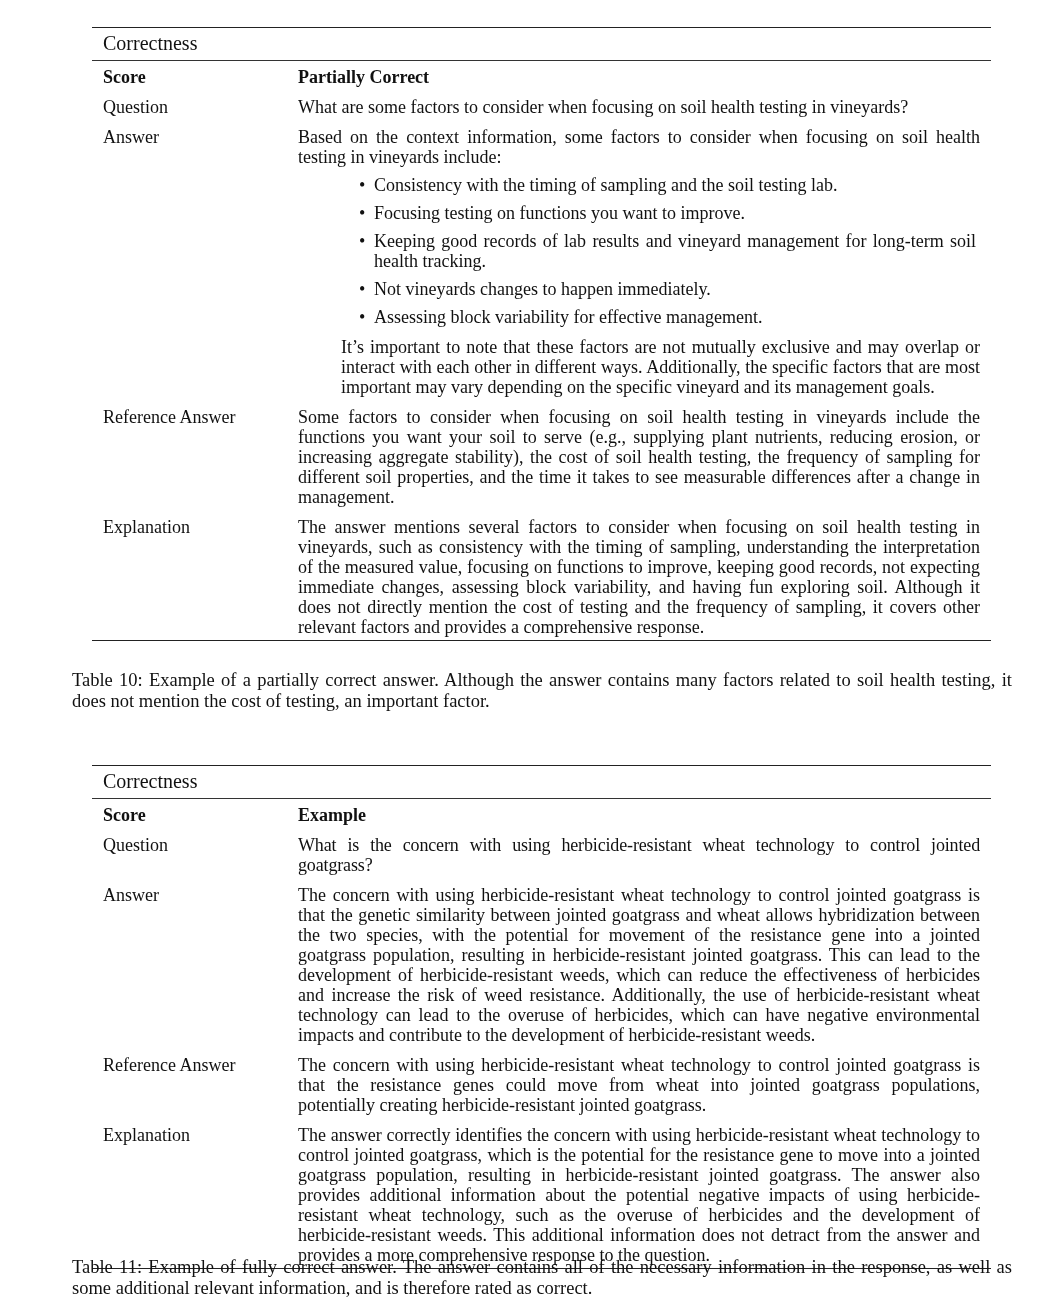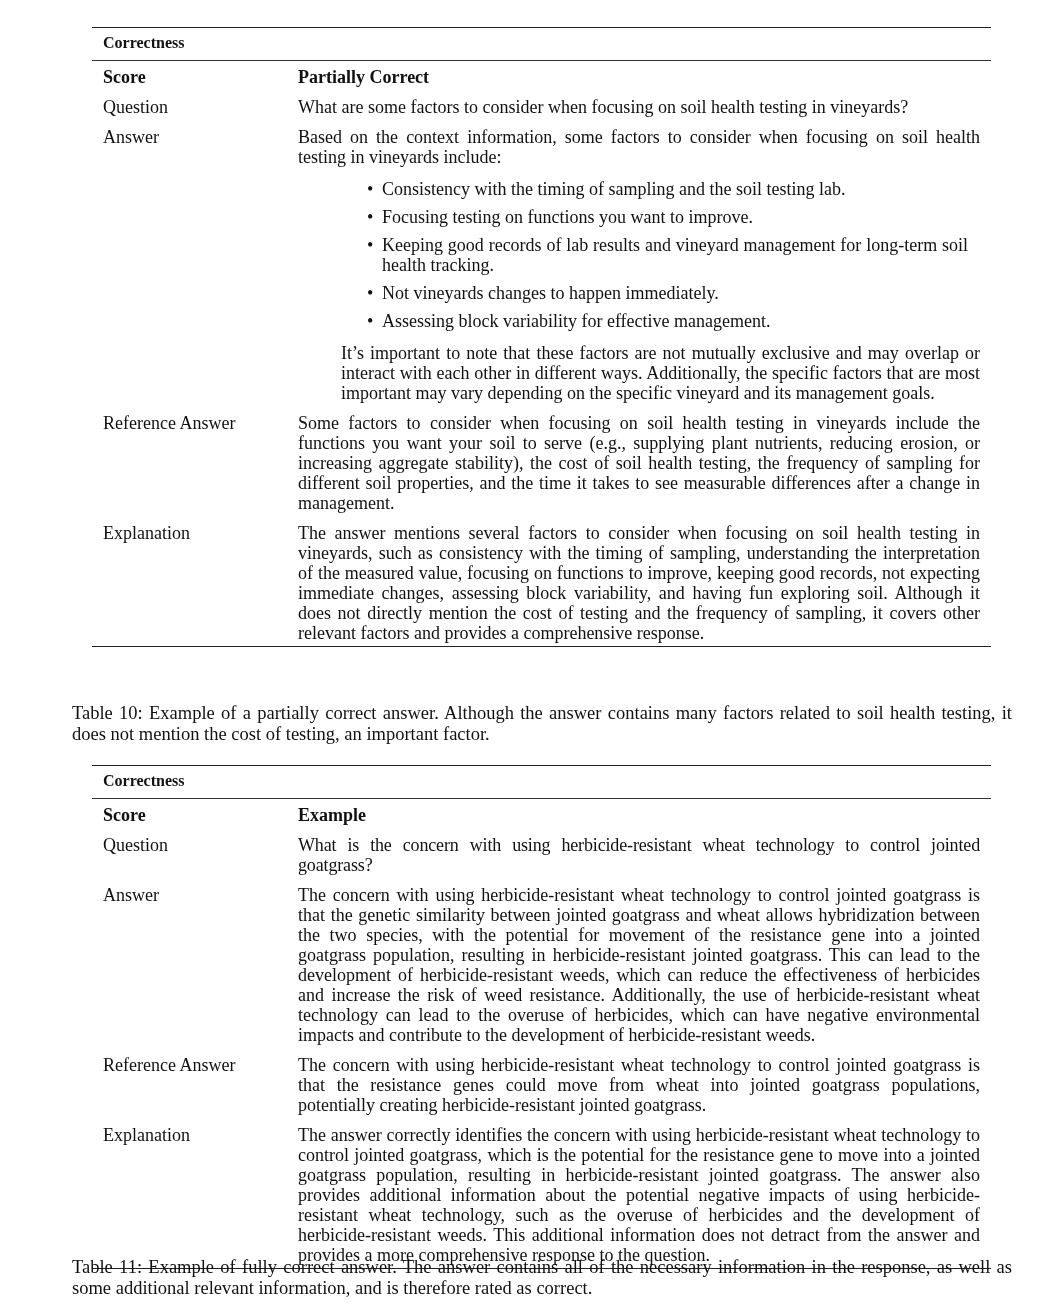--- a/index.html
+++ b/index.html
@@ -5,26 +5,26 @@
   html, body { margin: 0; padding: 0; background: #ffffff; }
   body {
     width: 1052px; height: 1310px; position: relative; overflow: hidden;
     font-family: "Liberation Serif", "DejaVu Serif", serif;
     color: #111111;
   }
   .tbl { position: absolute; left: 92px; width: 899px; }
   .rule-top { border-top: 1.5px solid #222; }
   .rule-mid { border-top: 1px solid #333; }
   .rule-bot { border-top: 1.5px solid #222; }
-  .hdr { font-weight: bold; font-size: 16px; line-height: 20px; padding: 5px 0 7px 11px; }
+  .hdr { font-weight: normal; font-size: 20px; line-height: 20px; padding: 5px 0 7px 11px; }
   .row { display: flex; font-size: 18px; line-height: 20px; }
   .lbl { width: 195px; padding-left: 11px; flex: none; }
   .val { width: 682px; text-align: justify; }
   .bold { font-weight: bold; }
-  ul.bul { margin: 12px; padding: 0 0 0 72px; list-style: none; }
+  ul.bul { margin: 4px; padding: 0 0 0 72px; list-style: none; }
   ul.bul li { position: relative; padding-left: 0; margin-bottom: 8px; }
   ul.bul li::before { content: "\2022"; position: absolute; left: -15px; top: 0; }
   .caption {
     position: absolute; left: 72px; width: 940px;
     font-size: 18.5px; line-height: 21px; text-align: justify;
   }
 </style>
 </head>
 <body>
 
@@ -58,21 +58,21 @@
   <div class="row" style="margin-bottom:10px;">
     <div class="lbl">Reference Answer</div>
     <div class="val">Some factors to consider when focusing on soil health testing in vineyards include the functions you want your soil to serve (e.g., supplying plant nutrients, reducing erosion, or increasing aggregate stability), the cost of soil health testing, the frequency of sampling for different soil properties, and the time it takes to see measurable differences after a change in management.</div>
   </div>
   <div class="row" style="margin-bottom:3px;">
     <div class="lbl">Explanation</div>
     <div class="val">The answer mentions several factors to consider when focusing on soil health testing in vineyards, such as consistency with the timing of sampling, understanding the interpretation of the measured value, focusing on functions to improve, keeping good records, not expecting immediate changes, assessing block variability, and having fun exploring soil. Although it does not directly mention the cost of testing and the frequency of sampling, it covers other relevant factors and provides a comprehensive response.</div>
   </div>
   <div class="rule-bot"></div>
 </div>
-<div class="caption" style="top:703px;">Table 10: Example of a partially correct answer.  Although the answer contains many factors related to soil health testing, it does not mention the cost of testing, an important factor.</div>
+<div class="caption" style="top:670px;">Table 10: Example of a partially correct answer.  Although the answer contains many factors related to soil health testing, it does not mention the cost of testing, an important factor.</div>
 
 <div class="tbl" style="top:765px;">
   <div class="rule-top"></div>
   <div class="hdr">Correctness</div>
   <div class="rule-mid" style="margin-bottom:6px;"></div>
 
   <div class="row" style="margin-bottom:10px;">
     <div class="lbl bold">Score</div>
     <div class="val bold">Example</div>
   </div>

